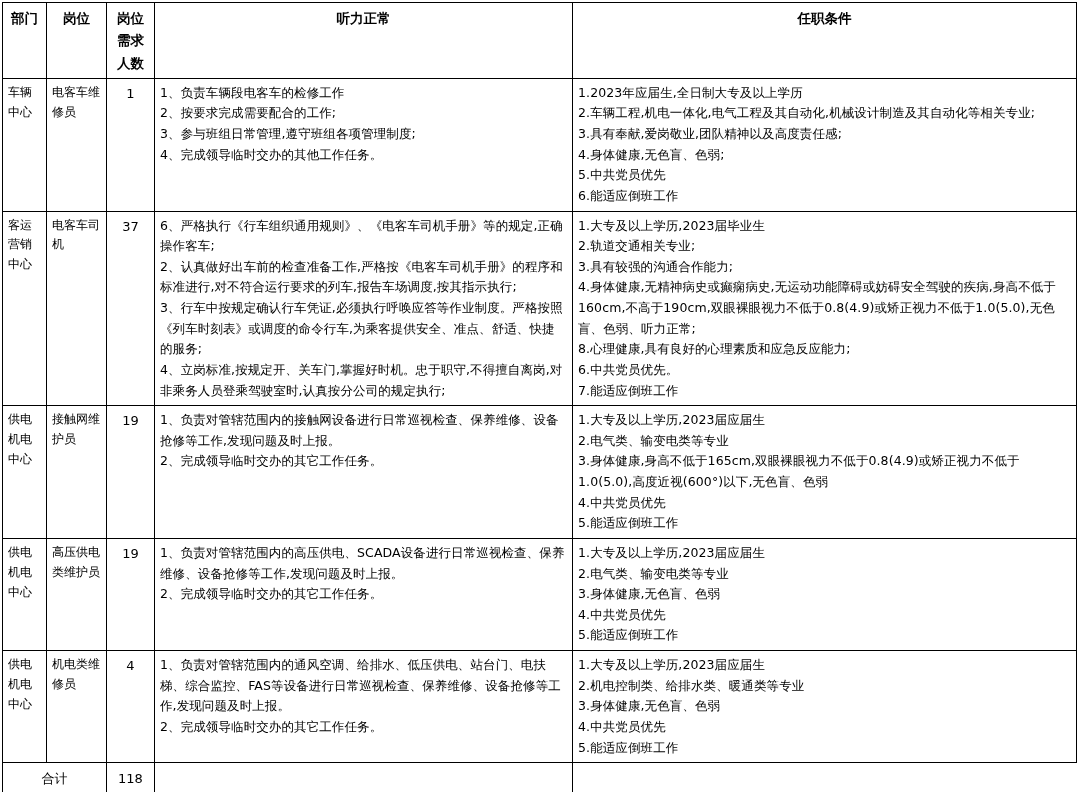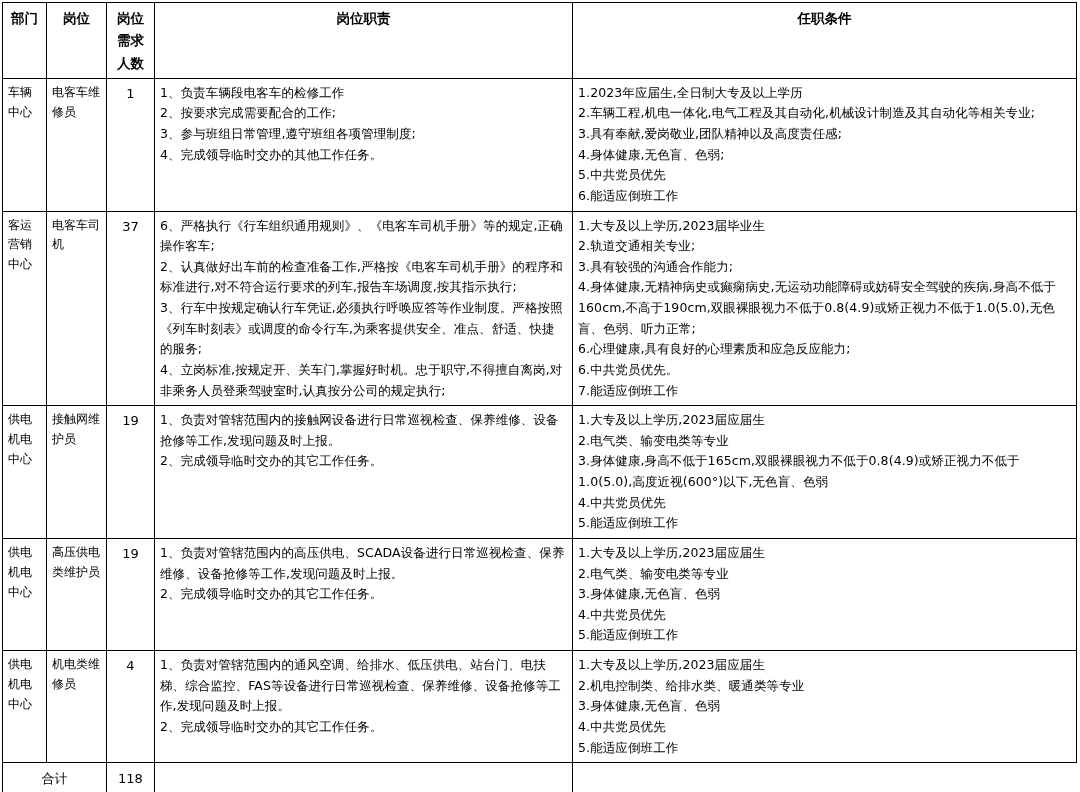--- a/index.html
+++ b/index.html
@@ -86,21 +86,21 @@
       <col class="c-post">
       <col class="c-num">
       <col class="c-duty">
       <col class="c-req">
     </colgroup>
     <thead>
       <tr>
         <th>部门</th>
         <th>岗位</th>
         <th>岗位需求人数</th>
-        <th>岗位职责</th>
+        <th>听力正常</th>
         <th>任职条件</th>
       </tr>
     </thead>
     <tbody>
       <tr>
         <td class="dept">车辆中心</td>
         <td class="post">电客车维修员</td>
         <td class="num">1</td>
         <td class="duty">
           <span class="line">1、负责车辆段电客车的检修工作</span>
@@ -125,21 +125,21 @@
           <span class="line">6、严格执行《行车组织通用规则》、《电客车司机手册》等的规定,正确操作客车;</span>
           <span class="line">2、认真做好出车前的检查准备工作,严格按《电客车司机手册》的程序和标准进行,对不符合运行要求的列车,报告车场调度,按其指示执行;</span>
           <span class="line">3、行车中按规定确认行车凭证,必须执行呼唤应答等作业制度。严格按照《列车时刻表》或调度的命令行车,为乘客提供安全、准点、舒适、快捷的服务;</span>
           <span class="line">4、立岗标准,按规定开、关车门,掌握好时机。忠于职守,不得擅自离岗,对非乘务人员登乘驾驶室时,认真按分公司的规定执行;</span>
         </td>
         <td class="req">
           <span class="line">1.大专及以上学历,2023届毕业生</span>
           <span class="line">2.轨道交通相关专业;</span>
           <span class="line">3.具有较强的沟通合作能力;</span>
           <span class="line">4.身体健康,无精神病史或癫痫病史,无运动功能障碍或妨碍安全驾驶的疾病,身高不低于160cm,不高于190cm,双眼裸眼视力不低于0.8(4.9)或矫正视力不低于1.0(5.0),无色盲、色弱、听力正常;</span>
-          <span class="line">6.心理健康,具有良好的心理素质和应急反应能力;</span>
+          <span class="line">8.心理健康,具有良好的心理素质和应急反应能力;</span>
           <span class="line">6.中共党员优先。</span>
           <span class="line">7.能适应倒班工作</span>
         </td>
       </tr>
       <tr>
         <td class="dept">供电机电中心</td>
         <td class="post">接触网维护员</td>
         <td class="num">19</td>
         <td class="duty">
           <span class="line">1、负责对管辖范围内的接触网设备进行日常巡视检查、保养维修、设备抢修等工作,发现问题及时上报。</span>

